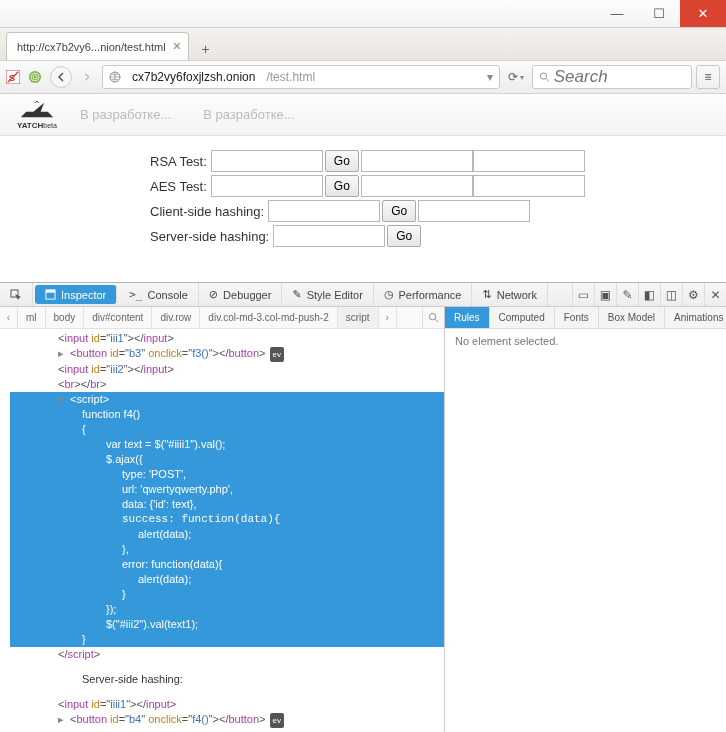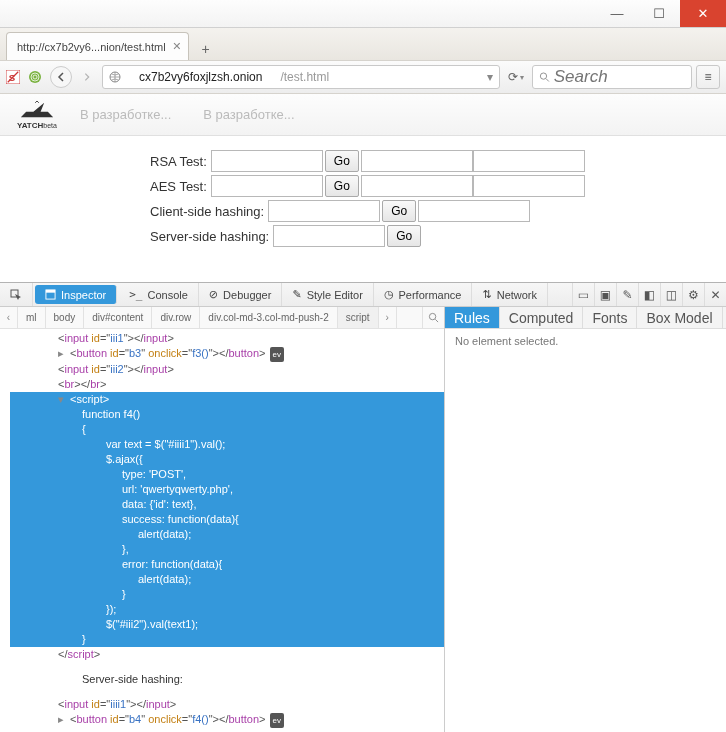--- a/index.html
+++ b/index.html
@@ -11,21 +11,21 @@
 .win-btn { width: 42px; display: flex; align-items: center; justify-content: center; font-size: 13px; color: #555; }
 .win-btn.close { background: #d9432f; color: #fff; width: 46px; }
 
 .tabbar { height: 32px; background: linear-gradient(#f4f2ee,#e9e6e0); display: flex; align-items: flex-end; padding-left: 6px; }
 .tab { height: 28px; background: #fdfdfd; border: 1px solid #c7c3bb; border-bottom: none; border-radius: 4px 4px 0 0; display: flex; align-items: center; padding: 0 22px 0 10px; font-size: 11px; color: #444; position: relative; min-width: 160px; }
 .tab .tab-close { position: absolute; right: 6px; color: #888; font-size: 11px; }
 .newtab { width: 26px; height: 22px; margin-left: 4px; display: flex; align-items: center; justify-content: center; color: #666; font-size: 14px; }
 
 .urlbar-row { height: 34px; background: linear-gradient(#fbfbfb,#ededed); border-top: 1px solid #d6d3cd; border-bottom: 1px solid #d6d3cd; display: flex; align-items: center; padding: 0 6px; gap: 4px; }
 .nav-btn { width: 22px; height: 22px; display: flex; align-items: center; justify-content: center; color: #555; }
-.url-input-wrap { flex: 1; height: 24px; border: 1px solid #c9c9c9; border-radius: 3px; background: #fff; display: flex; align-items: center; padding: 0 6px; gap: 18px; }
+.url-input-wrap { flex: 1; height: 24px; border: 1px solid #c9c9c9; border-radius: 3px; background: #fff; display: flex; align-items: center; padding: 0 6px; gap: 11px; }
 .url-input-wrap .grey { color: #999; font-size: 12px; }
 .url-input-wrap .black { color: #222; font-size: 12px; }
 .url-input-wrap .dd { margin-left: auto; color: #888; }
 .refresh-wrap { display: flex; align-items: center; gap: 2px; padding: 0 4px; }
 .searchbox { width: 160px; height: 24px; border: 1px solid #c9c9c9; border-radius: 3px; background: #fff; display: flex; align-items: center; padding: 0 6px; gap: 4px; }
 .searchbox input { border: none; outline: none; width: 100%; font-size: 17px; font-style: italic; color: #888; }
 .menu-btn { width: 24px; height: 24px; border: 1px solid #c9c9c9; border-radius: 3px; display: flex; align-items: center; justify-content: center; color: #555; }
 
 
 .page { background: #fff; }
@@ -64,21 +64,21 @@
 .tag-name { color: #a83fa8; }
 .attr-name { color: #c38014; }
 .attr-val { color: #3872c3; }
 .punct { color: #555; }
 .twisty { color: #888; margin-right: 2px; display: inline-block; width: 10px; }
 .selected-block { background: #3498db; color: #fff; }
 .selected-block .tag-name, .selected-block .attr-name, .selected-block .attr-val, .selected-block .punct { color: #fff; }
 
 .dt-side { width: 282px; border-left: 1px solid #ccc; display: flex; flex-direction: column; }
 .dt-side-tabs { height: 22px; display: flex; background: #f4f4f4; border-bottom: 1px solid #ddd; }
-.side-tab { flex: 0 0 auto; padding: 0 9px; font-size: 14px; display: flex; align-items: center; color: #555; border-right: 1px solid #ddd; }
+.side-tab { flex: 0 0 auto; padding: 0 9px; font-size: 10px; display: flex; align-items: center; color: #555; border-right: 1px solid #ddd; }
 .side-tab.active { background: #3498db; color: #fff; }
 .dt-side-body { flex: 1; padding: 6px 10px; font-size: 11px; color: #777; }
 .ev-badge { display: inline-block; background: #555; color: #fff; font-size: 8px; padding: 0 3px; border-radius: 2px; margin-left: 4px; }
 
 .favicon { width: 14px; height: 14px; }
 </style>
 </head>
 <body>
 
 <div class="titlebar">
@@ -256,21 +256,21 @@
         <div class="indent2"><span class="punct">&lt;</span><span class="tag-name">br</span><span class="punct">&gt;&lt;/</span><span class="tag-name">br</span><span class="punct">&gt;</span></div>
         <div class="selected-block">
           <div class="indent2"><span class="twisty">▾</span><span class="punct">&lt;</span><span class="tag-name">script</span><span class="punct">&gt;</span></div>
           <div class="indent3">function f4()</div>
           <div class="indent3">{</div>
           <div class="indent4">var text = $("#iiii1").val();</div>
           <div class="indent4">$.ajax({</div>
           <div class="indent4" style="padding-left:112px;">type: 'POST',</div>
           <div class="indent4" style="padding-left:112px;">url: 'qwertyqwerty.php',</div>
           <div class="indent4" style="padding-left:112px;">data: {'id': text},</div>
-          <div class="indent4" style="padding-left:112px;">success: function(data){</div>
+          <div class="indent4" style="padding-left:112px;font-family:Liberation Mono, monospace;">success: function(data){</div>
           <div class="indent4" style="padding-left:128px;">alert(data);</div>
           <div class="indent4" style="padding-left:112px;">},</div>
           <div class="indent4" style="padding-left:112px;">error: function(data){</div>
           <div class="indent4" style="padding-left:128px;">alert(data);</div>
           <div class="indent4" style="padding-left:112px;">}</div>
           <div class="indent4">});</div>
           <div class="indent4">$("#iii2").val(text1);</div>
           <div class="indent3">}</div>
         </div>
         <div class="indent2"><span class="punct">&lt;/</span><span class="tag-name">script</span><span class="punct">&gt;</span></div>

